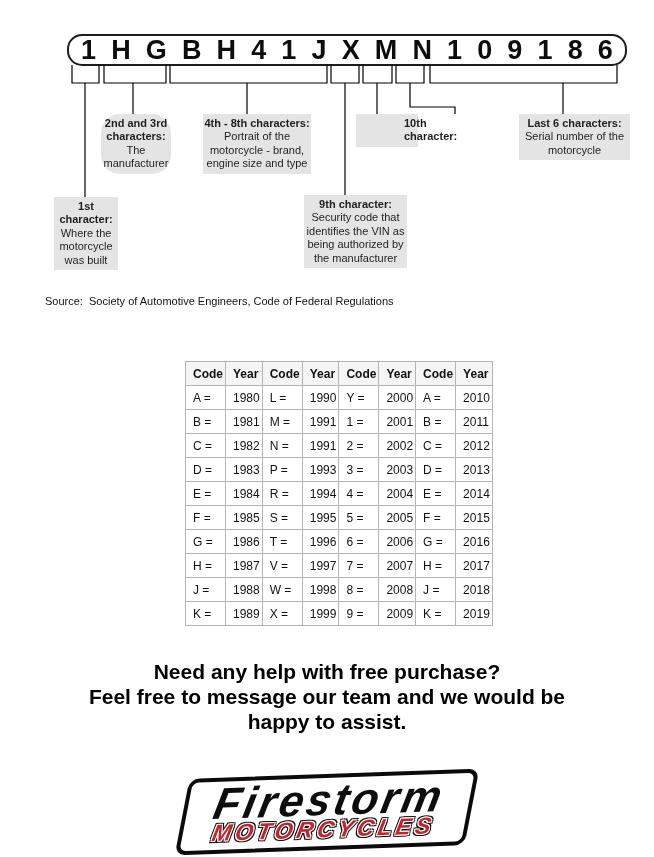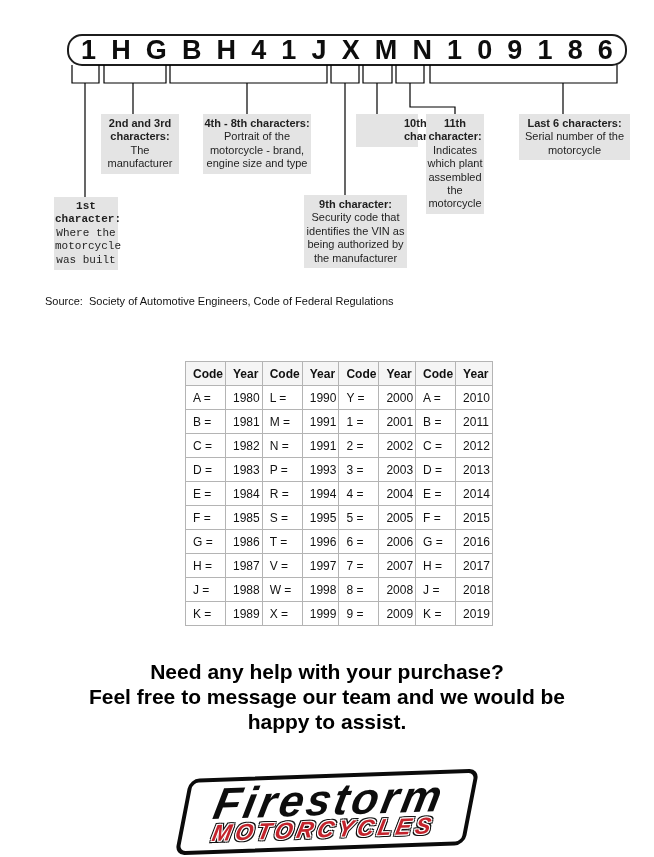--- a/index.html
+++ b/index.html
@@ -115,48 +115,44 @@
     <path d="M331 65 V83 H359 V65"></path> 
       <path d="M345 83 V195"></path>
     <path d="M363 65 V83 H392 V65"></path> 
       <path d="M377 83 V114"></path>
     <path d="M396 65 V83 H424 V65"></path> 
       <path d="M410 83 V107 H455 V114"></path>
     <path d="M430 65 V83 H617 V65"></path> 
       <path d="M563 83 V114"></path>
   </svg>
 
-  <div class="callout" style="left:54px; top:197px; width:64px;font-family:Liberation Mono, monospace;">
+  <div class="callout" style="left:54px; top:197px; width:64px;">
     <div class="callout-title">1st character:</div>
     <div class="callout-body">Where the motorcycle was built</div>
   </div>
 
-  <div class="callout" style="left:101px; top:114px; width:78px;">
+  <div class="callout" style="left:101px; top:114px; width:70px;border-radius:19px;">
     <div class="callout-title">2nd and 3rd characters:</div>
     <div class="callout-body">The manufacturer</div>
   </div>
 
   <div class="callout" style="left:203px; top:114px; width:108px;">
     <div class="callout-title">4th - 8th characters:</div>
     <div class="callout-body">Portrait of the motorcycle - brand, engine size and type</div>
   </div>
 
   <div class="callout" style="left:304px; top:195px; width:103px;">
     <div class="callout-title">9th character:</div>
     <div class="callout-body">Security code that identifies the VIN as being authorized by the manufacturer</div>
   </div>
 
   <div class="callout" style="left:356px; top:114px; width:62px;padding-left:48px;">
     <div class="callout-title">10th character:</div>
   </div>
 
-  <div class="callout" style="left:426px; top:114px; width:58px;">
-    <div class="callout-title">11th character:</div>
-    <div class="callout-body">Indicates which plant assembled the motorcycle</div>
-  </div>
 
   <div class="callout" style="left:519px; top:114px; width:111px;">
     <div class="callout-title">Last 6 characters:</div>
     <div class="callout-body">Serial number of the motorcycle</div>
   </div>
 
   <div class="source-note">Source:  Society of Automotive Engineers, Code of Federal Regulations</div>
 
   <table class="year-table">
     <thead>
@@ -269,21 +265,21 @@
           <td class="year-col">1999</td>
           <td class="code-col">9 =</td>
           <td class="year-col">2009</td>
           <td class="code-col">K =</td>
           <td class="year-col">2019</td>
         </tr>
       </tbody>
   </table>
 
   <div class="help">
-    <div>Need any help with your purchase?</div>
+    <div>Need any help with free purchase?</div>
     <div>Feel free to message our team and we would be</div>
     <div>happy to assist.</div>
   </div>
 
   <div class="logo-wrap">
     <div class="logo-shape">
       <div class="logo-brand" style="color: rgb(13, 13, 13);">Firestorm</div>
       <div class="logo-tagline" style="color: rgb(195, 35, 44);">MOTORCYCLES</div>
     </div>
   </div>

